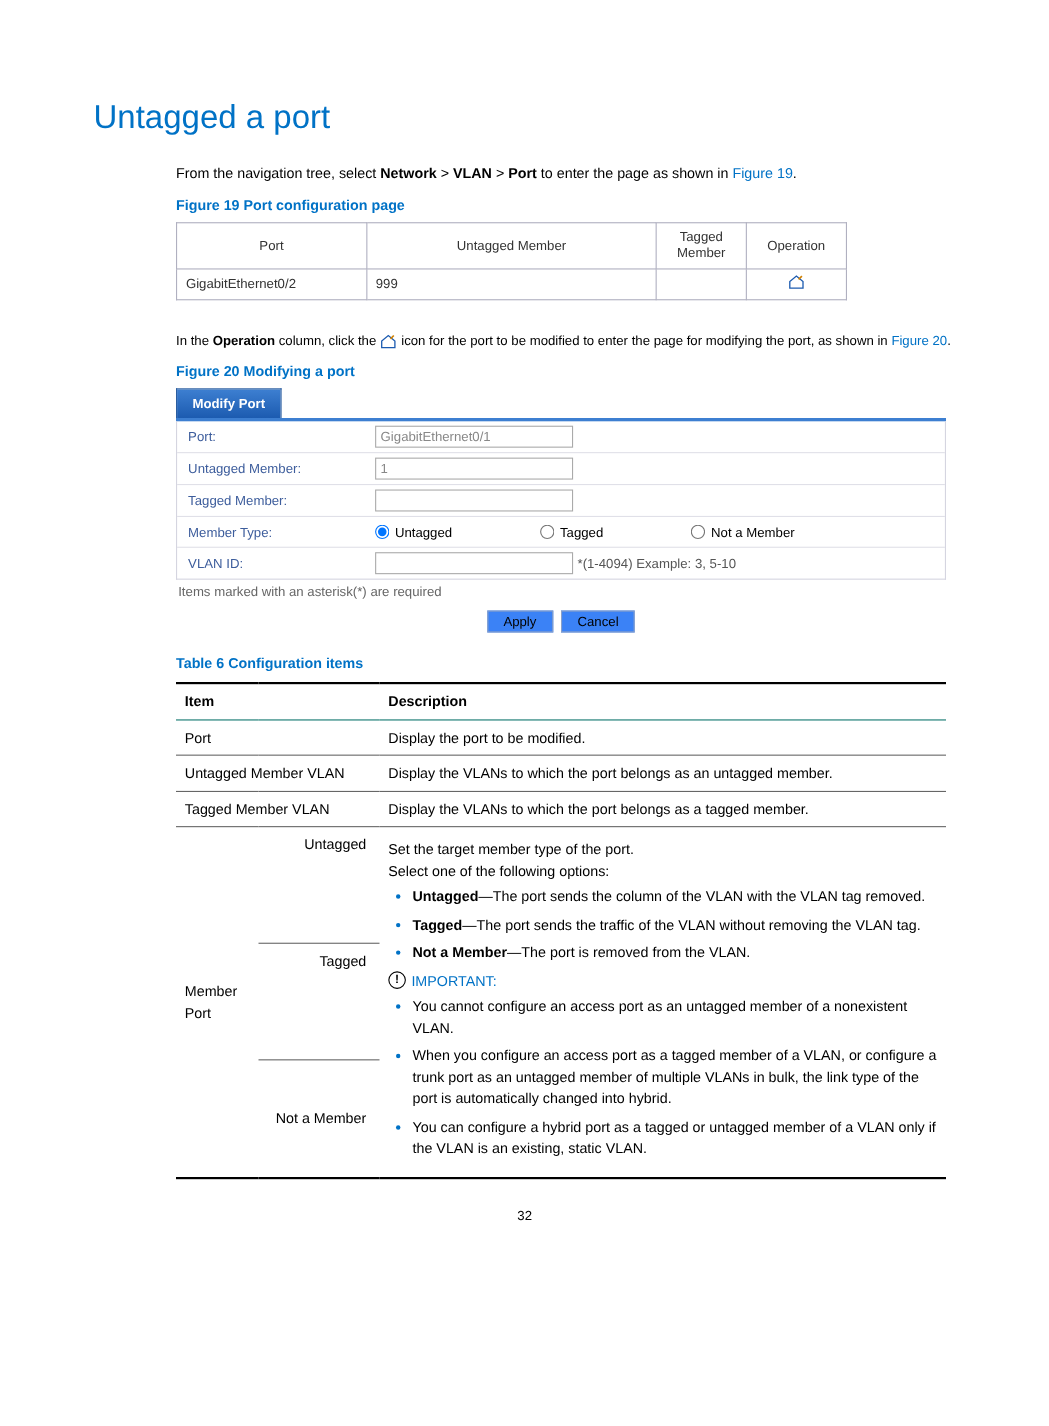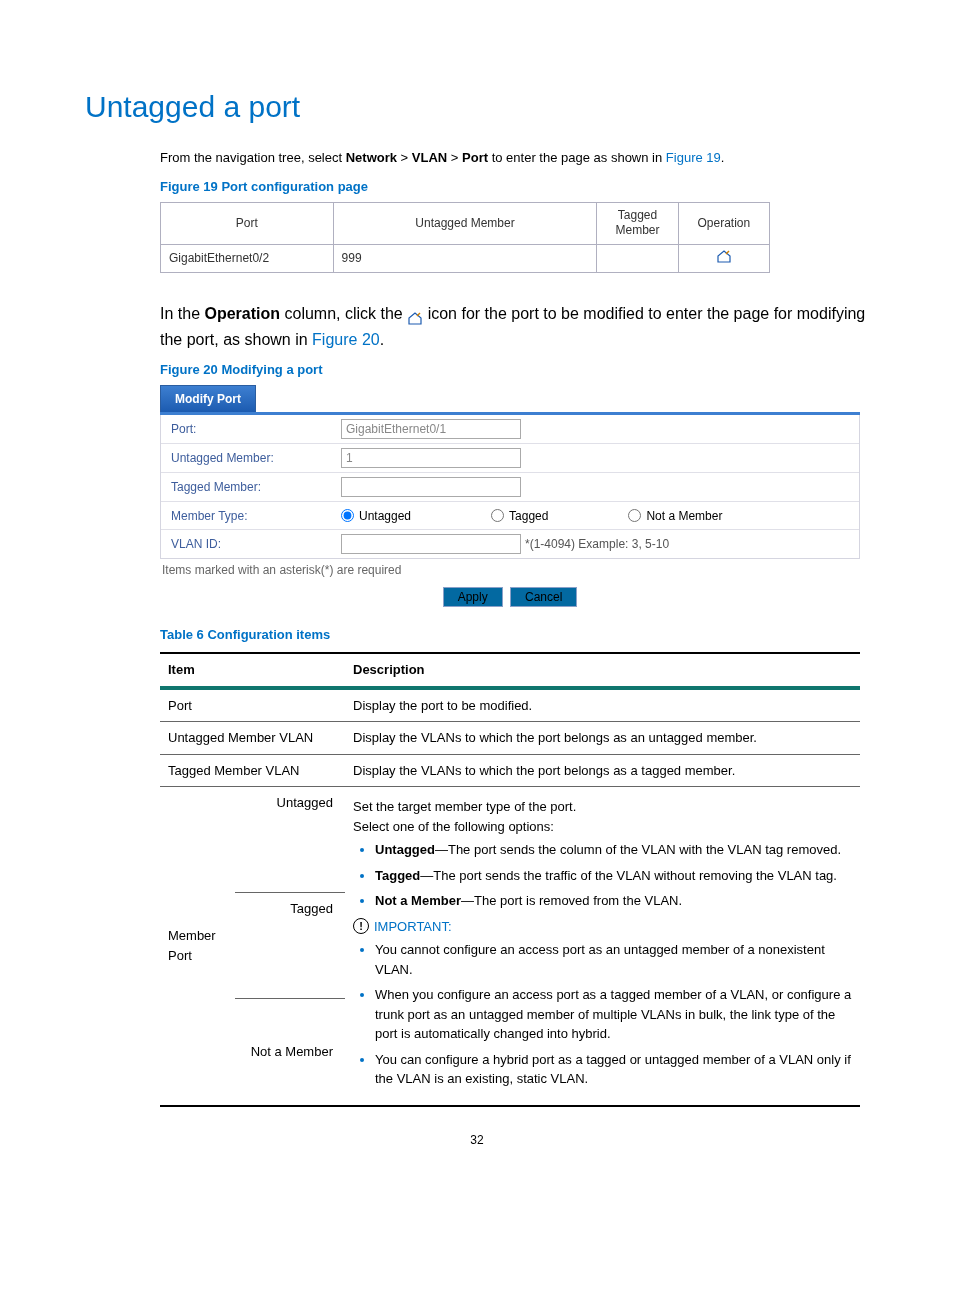--- a/index.html
+++ b/index.html
@@ -54,21 +54,21 @@
   }
   .port-table td { text-align: left; }
   .op-col { text-align: center !important; }
   .icon-edit {
     display: inline-block;
     width: 16px; height: 14px;
     position: relative;
   }
   .icon-edit svg { width: 16px; height: 14px; }
 
-  .operation-text { font-size: 16px; line-height: 1.6; margin-bottom: 10px; }
+  .operation-text { font-size: 12px; line-height: 1.6; margin-bottom: 10px; }
 
   
   .modify-panel {
     width: 700px;
     font-family: Tahoma, Arial, sans-serif;
     font-size: 12px;
     margin-bottom: 16px;
   }
   .modify-tab {
     display: inline-block;
@@ -130,40 +130,40 @@
   }
   .modify-buttons {
     text-align: center;
     padding: 6px 0 4px 0;
   }
   .modify-buttons button {
     font-size: 12px;
     padding: 2px 14px;
     margin: 0 2px;
     border: 1px solid #8aa0c8;
-    background: #0369a1;
+    background: #3b82f6;
     cursor: pointer;
   }
 
   
   .config-table {
     border-collapse: collapse;
     width: 700px;
     font-size: 13px;
     border-top: 2px solid #000;
     border-bottom: 2px solid #000;
   }
   .config-table th, .config-table td {
     text-align: left;
     vertical-align: top;
     padding: 6px 8px;
     line-height: 1.5;
   }
   .config-table thead th {
-    border-bottom: 4px solid #0f766e;
+    border-bottom: 1px solid #0f766e;
     font-weight: bold;
   }
   .config-table tbody td {
     border-top: 1px solid #666;
   }
   .member-block { padding: 4px 0; }
   .member-block .bullets { margin: 4px 0 6px 22px; }
   .member-block .bullets li { margin-bottom: 6px; }
   .bullets { list-style: disc; }
   .bullets li::marker { color: #0072c6; }

